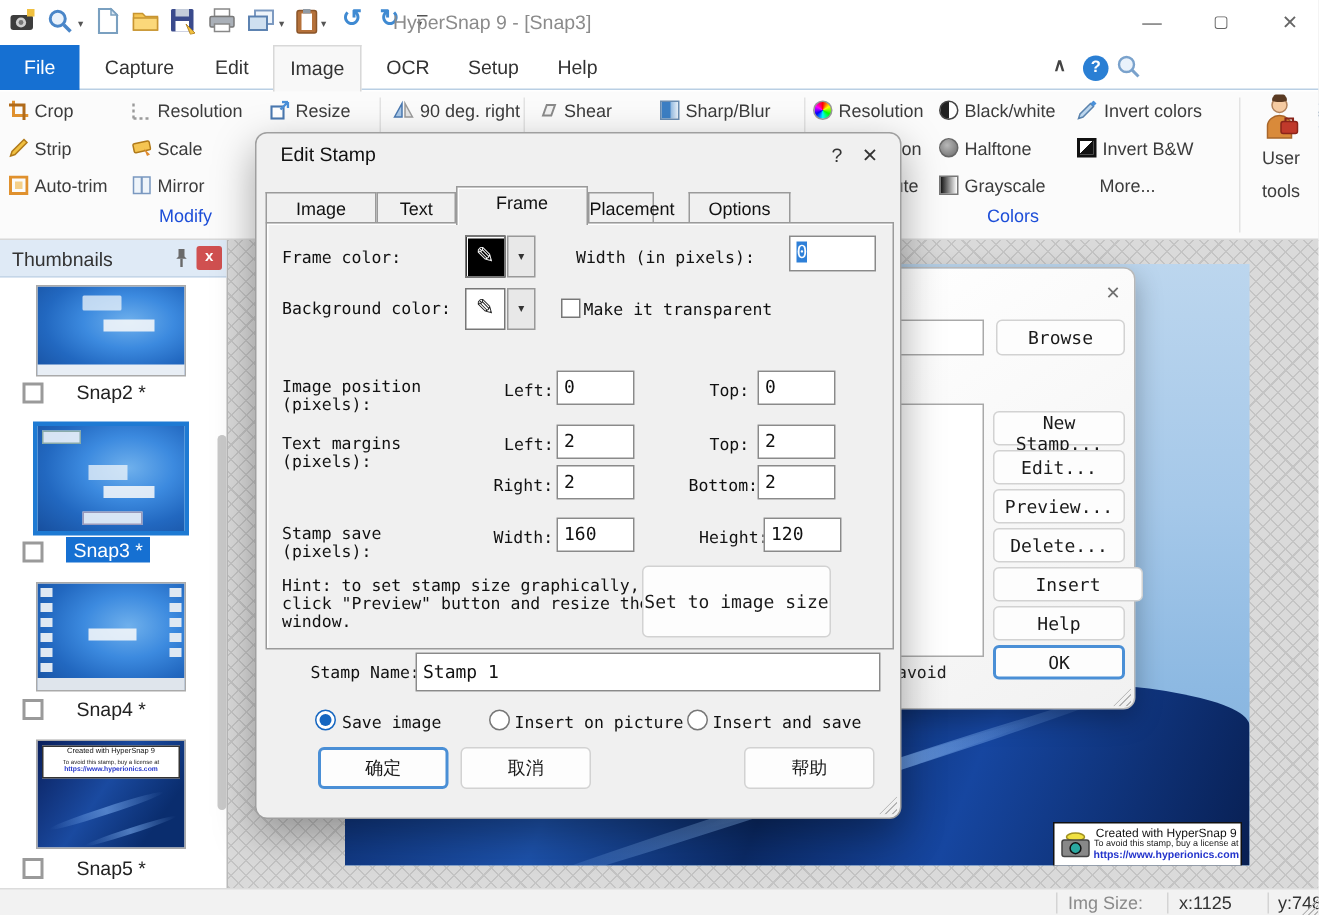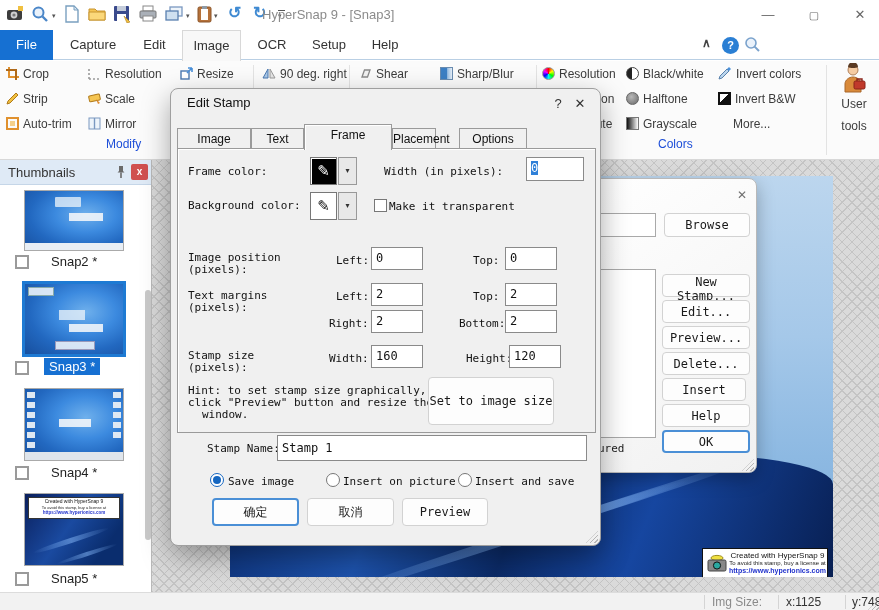--- a/index.html
+++ b/index.html
@@ -326,24 +326,24 @@
 
   <div class="abs" id="stamps-dlg">
     <span class="xbtn xglyph"></span>
     <div id="stamps-path"></div>
     <button class="dlg-btn" style="left:90px;top:34px;width:86px;height:24px">Browse</button>
     <div id="stamps-list"></div>
     <button class="dlg-btn" style="left:88px;top:95px;width:88px;height:23px">New Stamp...</button>
     <button class="dlg-btn" style="left:88px;top:121px;width:88px;height:23px">Edit...</button>
     <button class="dlg-btn" style="left:88px;top:147px;width:88px;height:23px">Preview...</button>
     <button class="dlg-btn" style="left:88px;top:173px;width:88px;height:23px">Delete...</button>
-    <button class="dlg-btn" style="left:88px;top:199px;width:84px;height:23px">Insert</button>
+    <button class="dlg-btn" style="left:88px;top:199px;width:100px;height:23px">Insert</button>
     <button class="dlg-btn" style="left:88px;top:225px;width:88px;height:23px">Help</button>
     <button class="dlg-btn focus" style="left:88px;top:251px;width:88px;height:23px">OK</button>
-    <span id="stamps-clip">ured</span>
+    <span id="stamps-clip">avoid</span>
     <div class="grip" style="left:168px;top:280px"></div>
   </div>
 
   <div class="abs" id="edit-dlg">
     <div id="edit-title">Edit Stamp</div>
     <span class="dlg-sys" style="left:378px">?</span>
     <span class="dlg-sys xglyph" style="left:400px"></span>
 
     <div class="tab" style="left:6px;width:74px">Image</div>
     <div class="tab" style="left:80px;width:53px">Text</div>
@@ -375,46 +375,46 @@
       <span class="flabel" style="left:10px;top:152px">(pixels):</span>
       <span class="flabel" style="left:158px;top:141px">Left:</span>
       <div class="field" style="left:193px;top:134px;width:52px;height:23px">2</div>
       <span class="flabel" style="left:295px;top:141px">Top:</span>
       <div class="field" style="left:327px;top:134px;width:52px;height:23px">2</div>
       <span class="flabel" style="left:151px;top:168px">Right:</span>
       <div class="field" style="left:193px;top:161px;width:52px;height:23px">2</div>
       <span class="flabel" style="left:281px;top:168px">Bottom:</span>
       <div class="field" style="left:327px;top:161px;width:52px;height:23px">2</div>
 
-      <span class="flabel" style="left:10px;top:200px">Stamp size</span>
+      <span class="flabel" style="left:10px;top:200px">Stamp save</span>
       <span class="flabel" style="left:10px;top:212px">(pixels):</span>
       <span class="flabel" style="left:151px;top:203px">Width:</span>
       <div class="field" style="left:193px;top:196px;width:52px;height:23px">160</div>
       <span class="flabel" style="left:288px;top:203px">Height:</span>
       <div class="field" style="left:331px;top:196px;width:52px;height:23px">120</div>
 
       <span class="flabel" style="left:10px;top:235px">Hint: to set stamp size graphically,</span>
       <span class="flabel" style="left:10px;top:247px">click "Preview" button and resize the</span>
-      <span class="flabel" style="left:24px;top:259px">window.</span>
+      <span class="flabel" style="left:10px;top:259px">window.</span>
       <button class="dlg-btn" style="left:250px;top:228px;width:126px;height:48px">Set to image size</button>
     </div>
 
     <span class="flabel" style="left:36px;top:353px">Stamp Name:</span>
     <div class="field" style="left:106px;top:346px;width:310px;height:26px;line-height:20px">Stamp 1</div>
 
     <span class="radio on" style="left:39px;top:384px"></span>
     <span class="flabel" style="left:57px;top:386px">Save image</span>
     <span class="radio" style="left:155px;top:384px"></span>
     <span class="flabel" style="left:172px;top:386px">Insert on picture</span>
     <span class="radio" style="left:287px;top:384px"></span>
     <span class="flabel" style="left:304px;top:386px">Insert and save</span>
 
     <button class="dlg-btn focus" style="left:41px;top:409px;width:87px;height:28px;font-family:Liberation Sans, sans-serif">确定</button>
     <button class="dlg-btn" style="left:136px;top:409px;width:87px;height:28px;font-family:'Liberation Sans',sans-serif">取消</button>
-    <button class="dlg-btn" style="left:231px;top:409px;width:86px;height:28px">Preview</button>
+    <button class="dlg-btn" style="left:325px;top:409px;width:87px;height:28px;font-family:'Liberation Sans',sans-serif">帮助</button>
     <div class="grip" style="left:415px;top:442px"></div>
   </div>
 
   <div class="abs" id="statusbar">
     <div class="sdiv" style="left:704px"></div>
     <span class="abs" style="left:712px;top:2px;color:#8a8a8a">Img Size:</span>
     <div class="sdiv" style="left:778px"></div>
     <span class="abs" style="left:786px;top:2px">x:1125</span>
     <div class="sdiv" style="left:845px"></div>
     <span class="abs" style="left:852px;top:2px">y:748</span>

